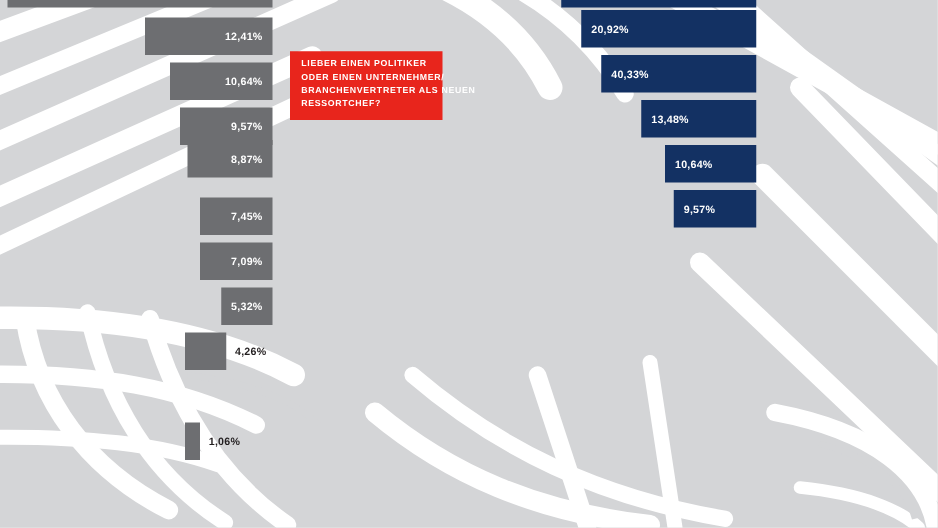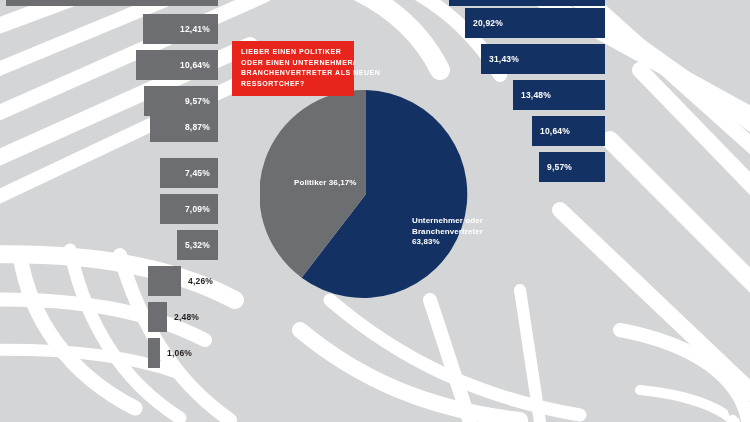--- a/index.html
+++ b/index.html
@@ -169,21 +169,21 @@
     </g>
   </svg>
 
   <div class="bar-col" id="left-col">
 
     <div class="bar-row row-left" style="top:-24px;">
       <div class="bar bar-gray" style="width:212px;"></div>
     </div>
 
     <div class="bar-row row-left" style="top:14px;">
-      <div class="bar bar-gray" style="width:75px;">
+      <div class="bar bar-gray" style="width:102px;">
         <span class="bar-label label-in">12,41%</span>
       </div>
     </div>
 
     <div class="bar-row row-left" style="top:50px;">
       <div class="bar bar-gray" style="width:82px;">
         <span class="bar-label label-in">10,64%</span>
       </div>
     </div>
 
@@ -215,24 +215,20 @@
       <div class="bar bar-gray" style="width:41px;">
         <span class="bar-label label-in">5,32%</span>
       </div>
     </div>
 
     <div class="bar-row row-left outside" style="top:266px;">
       <div class="bar bar-gray" style="width:33px;"></div>
       <span class="bar-label label-out">4,26%</span>
     </div>
 
-    <div class="bar-row row-left outside" style="top:302px;">
-      <div class="bar bar-gray" style="width:19px;"></div>
-      <span class="bar-label label-out">2,48%</span>
-    </div>
 
     <div class="bar-row row-left outside" style="top:338px;">
       <div class="bar bar-gray" style="width:12px;"></div>
       <span class="bar-label label-out">1,06%</span>
     </div>
   </div>
 
   <div class="bar-col" id="right-col">
 
     <div class="bar-row row-right" style="top:-24px;">
@@ -240,21 +236,21 @@
     </div>
 
     <div class="bar-row row-right" style="top:8px;">
       <div class="bar bar-navy" style="width:140px;">
         <span class="bar-label label-in-left">20,92%</span>
       </div>
     </div>
 
     <div class="bar-row row-right" style="top:44px;">
       <div class="bar bar-navy" style="width:124px;">
-        <span class="bar-label label-in-left">31,43%</span>
+        <span class="bar-label label-in-left">40,33%</span>
       </div>
     </div>
 
     <div class="bar-row row-right" style="top:80px;margin-left:20px;">
       <div class="bar bar-navy" style="width:92px;">
         <span class="bar-label label-in-left">13,48%</span>
       </div>
     </div>
 
     <div class="bar-row row-right" style="top:116px;">
@@ -264,36 +260,20 @@
     </div>
 
     <div class="bar-row row-right" style="top:152px;">
       <div class="bar bar-navy" style="width:66px;">
         <span class="bar-label label-in-left">9,57%</span>
       </div>
     </div>
 
   </div>
 
-  <div id="pie-wrap">
-    <svg id="pie-svg" width="212" height="212" viewBox="0 0 212 212">
-
-      <path fill="#133163" d="M106 106 L106 2 A104 104 0 1 1 41.6 189.7 Z"></path>
-
-      <path fill="#6d6e71" d="M106 106 L41.6 189.7 A104 104 0 0 1 106 2 Z"></path>
-    </svg>
-    <div class="pie-label" id="pie-label-politiker">
-      <span>Politiker 36,17%</span>
-    </div>
-    <div class="pie-label" id="pie-label-unternehmer">
-      <div>Unternehmer oder</div>
-      <div>Branchenvertreter</div>
-      <div>63,83%</div>
-    </div>
-  </div>
 
   <div id="question-box">
     <div class="q-line">LIEBER EINEN POLITIKER</div>
     <div class="q-line">ODER EINEN UNTERNEHMER/</div>
     <div class="q-line">BRANCHENVERTRETER ALS NEUEN</div>
     <div class="q-line">RESSORTCHEF?</div>
   </div>
 
 </div>
 

